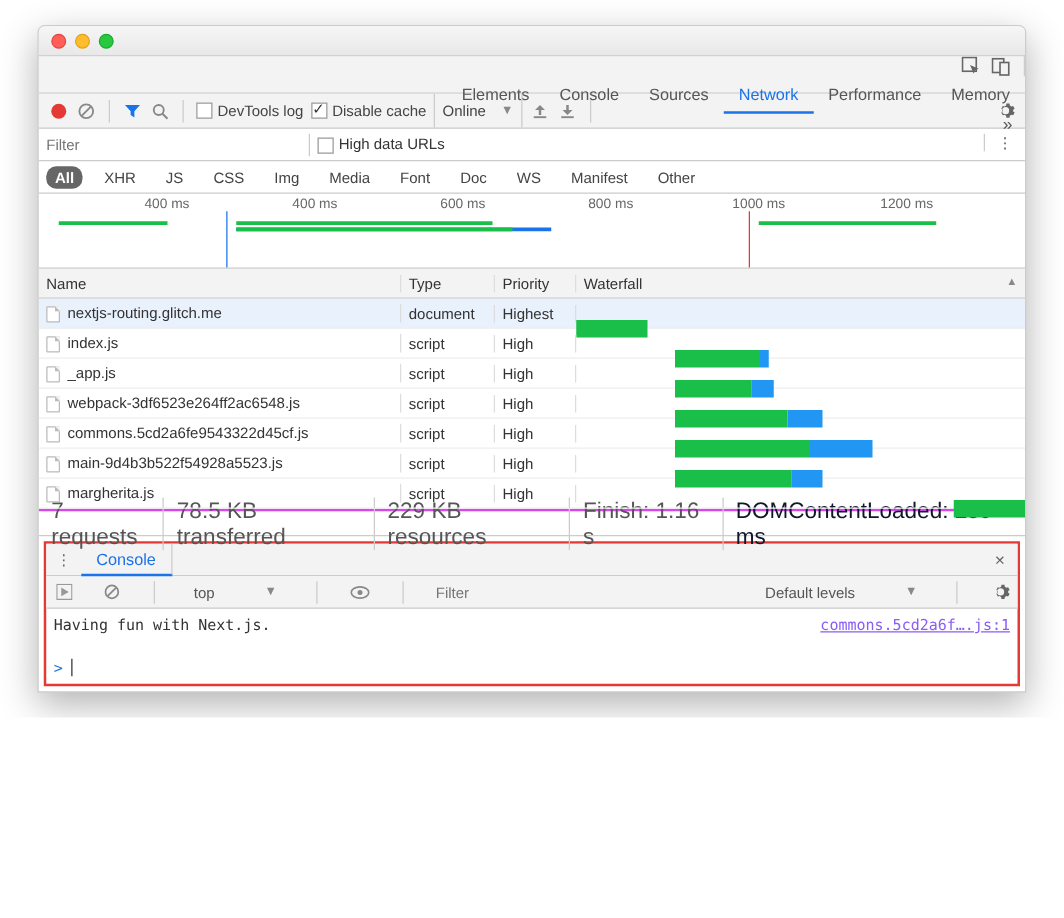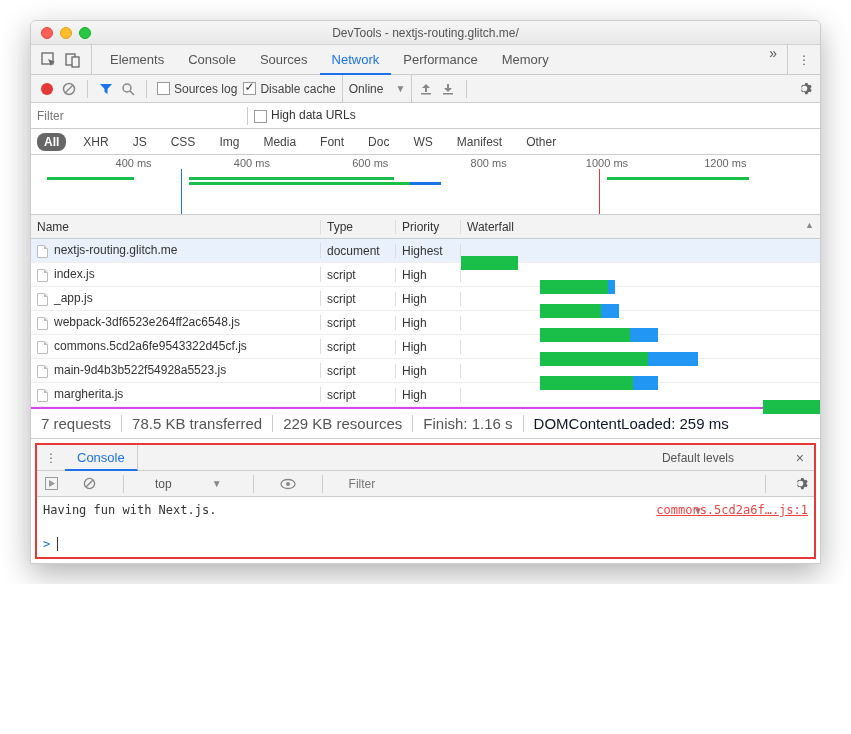--- a/index.html
+++ b/index.html
@@ -7,21 +7,21 @@
   .window { width: 791px; margin: 20px auto; border: 1px solid #ccc; border-radius: 6px 6px 0 0; box-shadow: 0 10px 30px rgba(0,0,0,0.3); background: #fff; overflow: hidden; }
   
   .titlebar { height: 24px; background: linear-gradient(#f6f6f6,#e8e8e8); display: flex; align-items: center; position: relative; border-bottom: 1px solid #d0d0d0; }
   .traffic { display: flex; gap: 7px; margin-left: 10px; }
   .dot { width: 12px; height: 12px; border-radius: 50%; }
   .dot.red { background:#ff5f57; border:1px solid #e14640;}
   .dot.yellow{background:#ffbd2e; border:1px solid #e1a116;}
   .dot.green{background:#28c940; border:1px solid #17ac2c;}
   .title { position:absolute; left:0; right:0; text-align:center; font-size:12px; color:#555; pointer-events:none;}
   
-  .tabrow { display:flex; align-items:flex-start; height:30px; border-bottom:1px solid #ccc; background:#f3f3f3; }
+  .tabrow { display:flex; align-items:flex-end; height:30px; border-bottom:1px solid #ccc; background:#f3f3f3;flex-direction:column; }
   .tabrow .device-icons { display:flex; gap:8px; padding:0 10px; border-right:1px solid #ccc; height:100%; align-items:center;}
   .tabs { display:flex; align-items:center; flex:1; padding-left:6px; }
   .tab { padding:0 12px; height:30px; line-height:30px; color:#555; cursor:pointer; font-size:13px;}
   .tab.active { color:#1a73e8; border-bottom:2px solid #1a73e8; }
   .tabrow .more { padding:0 10px; color:#555; font-size:14px;}
   .tabrow .kebab { padding:0 10px; color:#555; border-left:1px solid #ccc; height:100%; display:flex; align-items:center;}
   
   .toolbar { display:flex; align-items:center; height:28px; border-bottom:1px solid #ccc; background:#f3f3f3; padding:0 8px; gap:6px;}
   .tb-sep { width:1px; height:18px; background:#ccc; margin:0 4px;}
   .ic { width:16px; height:16px; display:inline-flex; align-items:center; justify-content:center; color:#666;}
@@ -56,51 +56,50 @@
   .col-pri{flex:0 0 65px;border-right:1px solid #ddd;}
   .col-wf{flex:1;position:relative;}
   .trow{display:flex;height:24px;align-items:center;border-bottom:1px solid #eee;font-size:12px;position:relative;}
   .trow.selected{background:#e8f1fc;}
   .fileic{display:inline-block;width:11px;height:13px;border:1px solid #bbb;border-radius:1px;margin-right:6px;vertical-align:middle;position:relative;background:#fff;}
   .fileic::after{content:"";position:absolute;top:-1px;right:-1px;border-top:4px solid #f3f3f3;border-left:4px solid #bbb;}
   .wfbar{position:absolute;height:14px;top:5px;}
   .wfseg{position:absolute;height:14px;top:5px;}
   .wfline{position:absolute;top:0;bottom:0;width:1px;}
   
-  .summary{display:flex;height:30px;align-items:center;border-bottom:1px solid #ccc;font-size:15px;color:#555;}
+  .summary{display:flex;height:20px;align-items:center;border-bottom:1px solid #ccc;font-size:18px;color:#555;}
   .summary span{padding:0 10px;border-right:1px solid #ccc;}
   .summary span:last-child{border:none;color:#0f172a;}
   
   .drawer{border:2px solid #e53935;margin:4px;}
   .drawer .dtabrow{display:flex;align-items:center;height:26px;border-bottom:1px solid #ccc;background:#f3f3f3;}
   .drawer .kebab2{padding:0 8px;color:#666;}
   .drawer .ctab{padding:0 12px;height:26px;line-height:26px;color:#1a73e8;border-bottom:2px solid #1a73e8;border-right:1px solid #ccc;font-size:13px;}
   .drawer .close{margin-left:auto;padding:0 10px;font-size:14px;color:#666;}
   .drawer .console-toolbar{display:flex;align-items:center;height:26px;border-bottom:1px solid #ccc;background:#f3f3f3;padding:0 6px;gap:22px;font-size:12px;color:#555;}
   .drawer .ctx{display:flex;align-items:center;gap:40px;border:1px solid transparent;padding:0 4px;}
   .drawer .cfilter{flex:0 0 170px;border:none;background:transparent;font-size:12px;color:#888;outline:none;}
   .drawer .msgs{padding:4px 6px;font-family:Menlo,monospace;font-size:12px;min-height:40px;}
   .drawer .msgrow{display:flex;justify-content:space-between;padding:2px 0;}
-  .drawer .msgrow a{color:#ef4444;text-decoration:underline;}
+  .drawer .msgrow a{color:#8b5cf6;text-decoration:underline;}
   .drawer .prompt{color:#1a73e8;font-family:Menlo,monospace;padding:0 6px 6px;}
   .thead .sort{float:right;color:#888;font-size:9px;}
   svg{display:block;}
 </style>
 </head>
 <body>
 
 <div class="window">
 
   <div class="titlebar">
     <div class="traffic">
       <div class="dot red"></div>
       <div class="dot yellow"></div>
       <div class="dot green"></div>
     </div>
-    <div class="title">DevTools - nextjs-routing.glitch.me/</div>
   </div>
 
   <div class="tabrow">
     <div class="device-icons">
       <span class="ic">
         <svg width="16" height="16" viewBox="0 0 16 16">
             <rect x="1" y="1" width="11" height="11" fill="none" stroke="#666" stroke-width="1.3"></rect>
             <path d="M7 7 L14 10 L11 11 L10 14 Z" fill="#666"></path>
           </svg>
       </span>
@@ -141,21 +140,21 @@
     </span>
     <span class="ic">
       <svg width="14" height="14" viewBox="0 0 14 14">
           <circle cx="6" cy="6" r="4" fill="none" stroke="#888" stroke-width="1.5"></circle>
           <line x1="9" y1="9" x2="13" y2="13" stroke="#888" stroke-width="1.5"></line>
         </svg>
     </span>
     <span class="tb-sep"></span>
     <label>
         <span class="chk" id="chk-preserve"></span>
-        <span>Sources log</span>
+        <span>DevTools log</span>
       </label>
     <label>
         <span class="chk checked" id="chk-cache"></span>
         <span>Disable cache</span>
       </label>
     <div class="sel">
       <span>Online</span>
         <span style="color:#888;font-size:10px;">▼</span>
     </div>
     <span class="ic">
@@ -338,21 +337,21 @@
         </div>
       <span class="tb-sep"></span>
       <span class="ic">
           <svg width="16" height="12" viewBox="0 0 16 12">
             <ellipse cx="8" cy="6" rx="7" ry="4.5" fill="none" stroke="#888" stroke-width="1.3"></ellipse>
             <circle cx="8" cy="6" r="2" fill="#888"></circle>
           </svg>
         </span>
       <span class="tb-sep"></span>
       <input class="cfilter" placeholder="Filter" style="">
-      <div class="ctx" style="margin-left:auto;flex-direction:column;">
+      <div class="ctx" style="margin-left:auto;">
           <span>Default levels</span>
           <span style="color:#888;font-size:10px;">▼</span>
         </div>
       <span class="tb-sep"></span>
       <span class="ic">
           <svg width="15" height="15" viewBox="0 0 16 16">
             <path d="M8 5a3 3 0 100 6 3 3 0 000-6zm6.4 3.8l1.3.9-1.3 2.3-1.5-.5a5 5 0 01-1.3.8L11.3 14H8.7l-.3-1.7a5 5 0 01-1.3-.8l-1.5.5-1.3-2.3 1.3-.9a5 5 0 010-1.6L4.3 6.3l1.3-2.3 1.5.5a5 5 0 011.3-.8L8.7 2h2.6l.3 1.7a5 5 0 011.3.8l1.5-.5 1.3 2.3-1.3.9a5 5 0 010 1.6z" fill="#666"></path>
           </svg>
         </span>
     </div>

